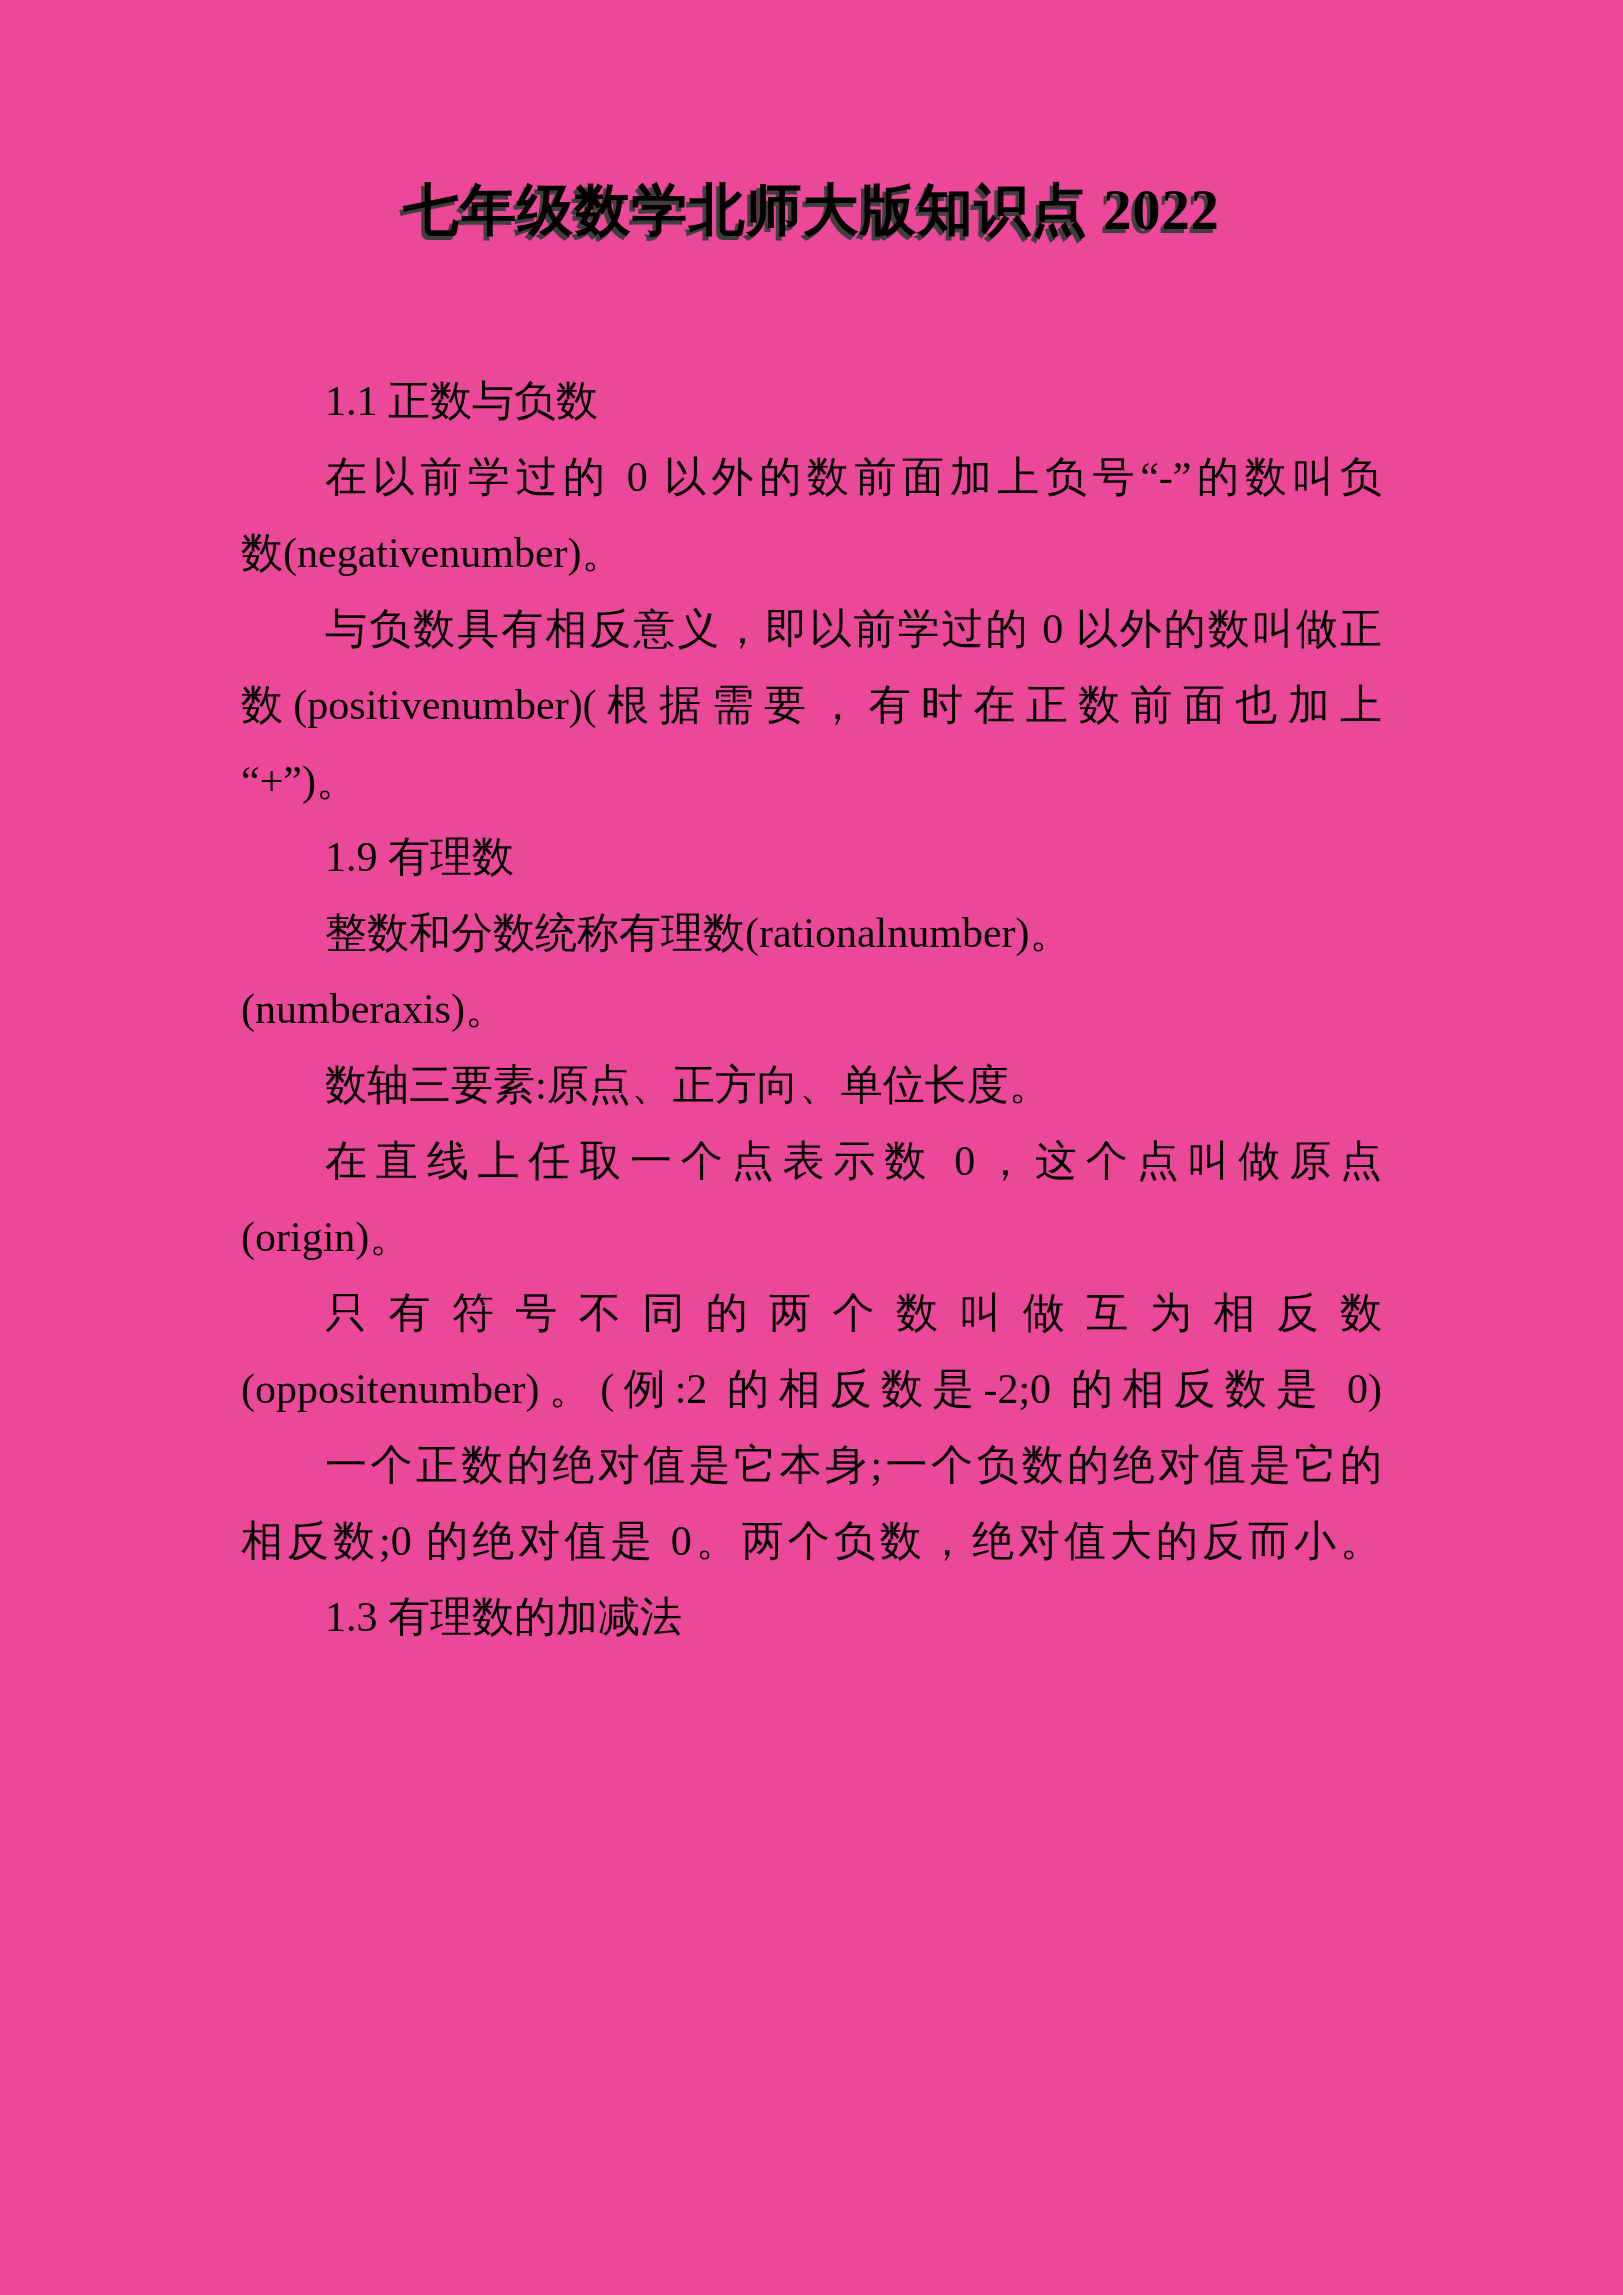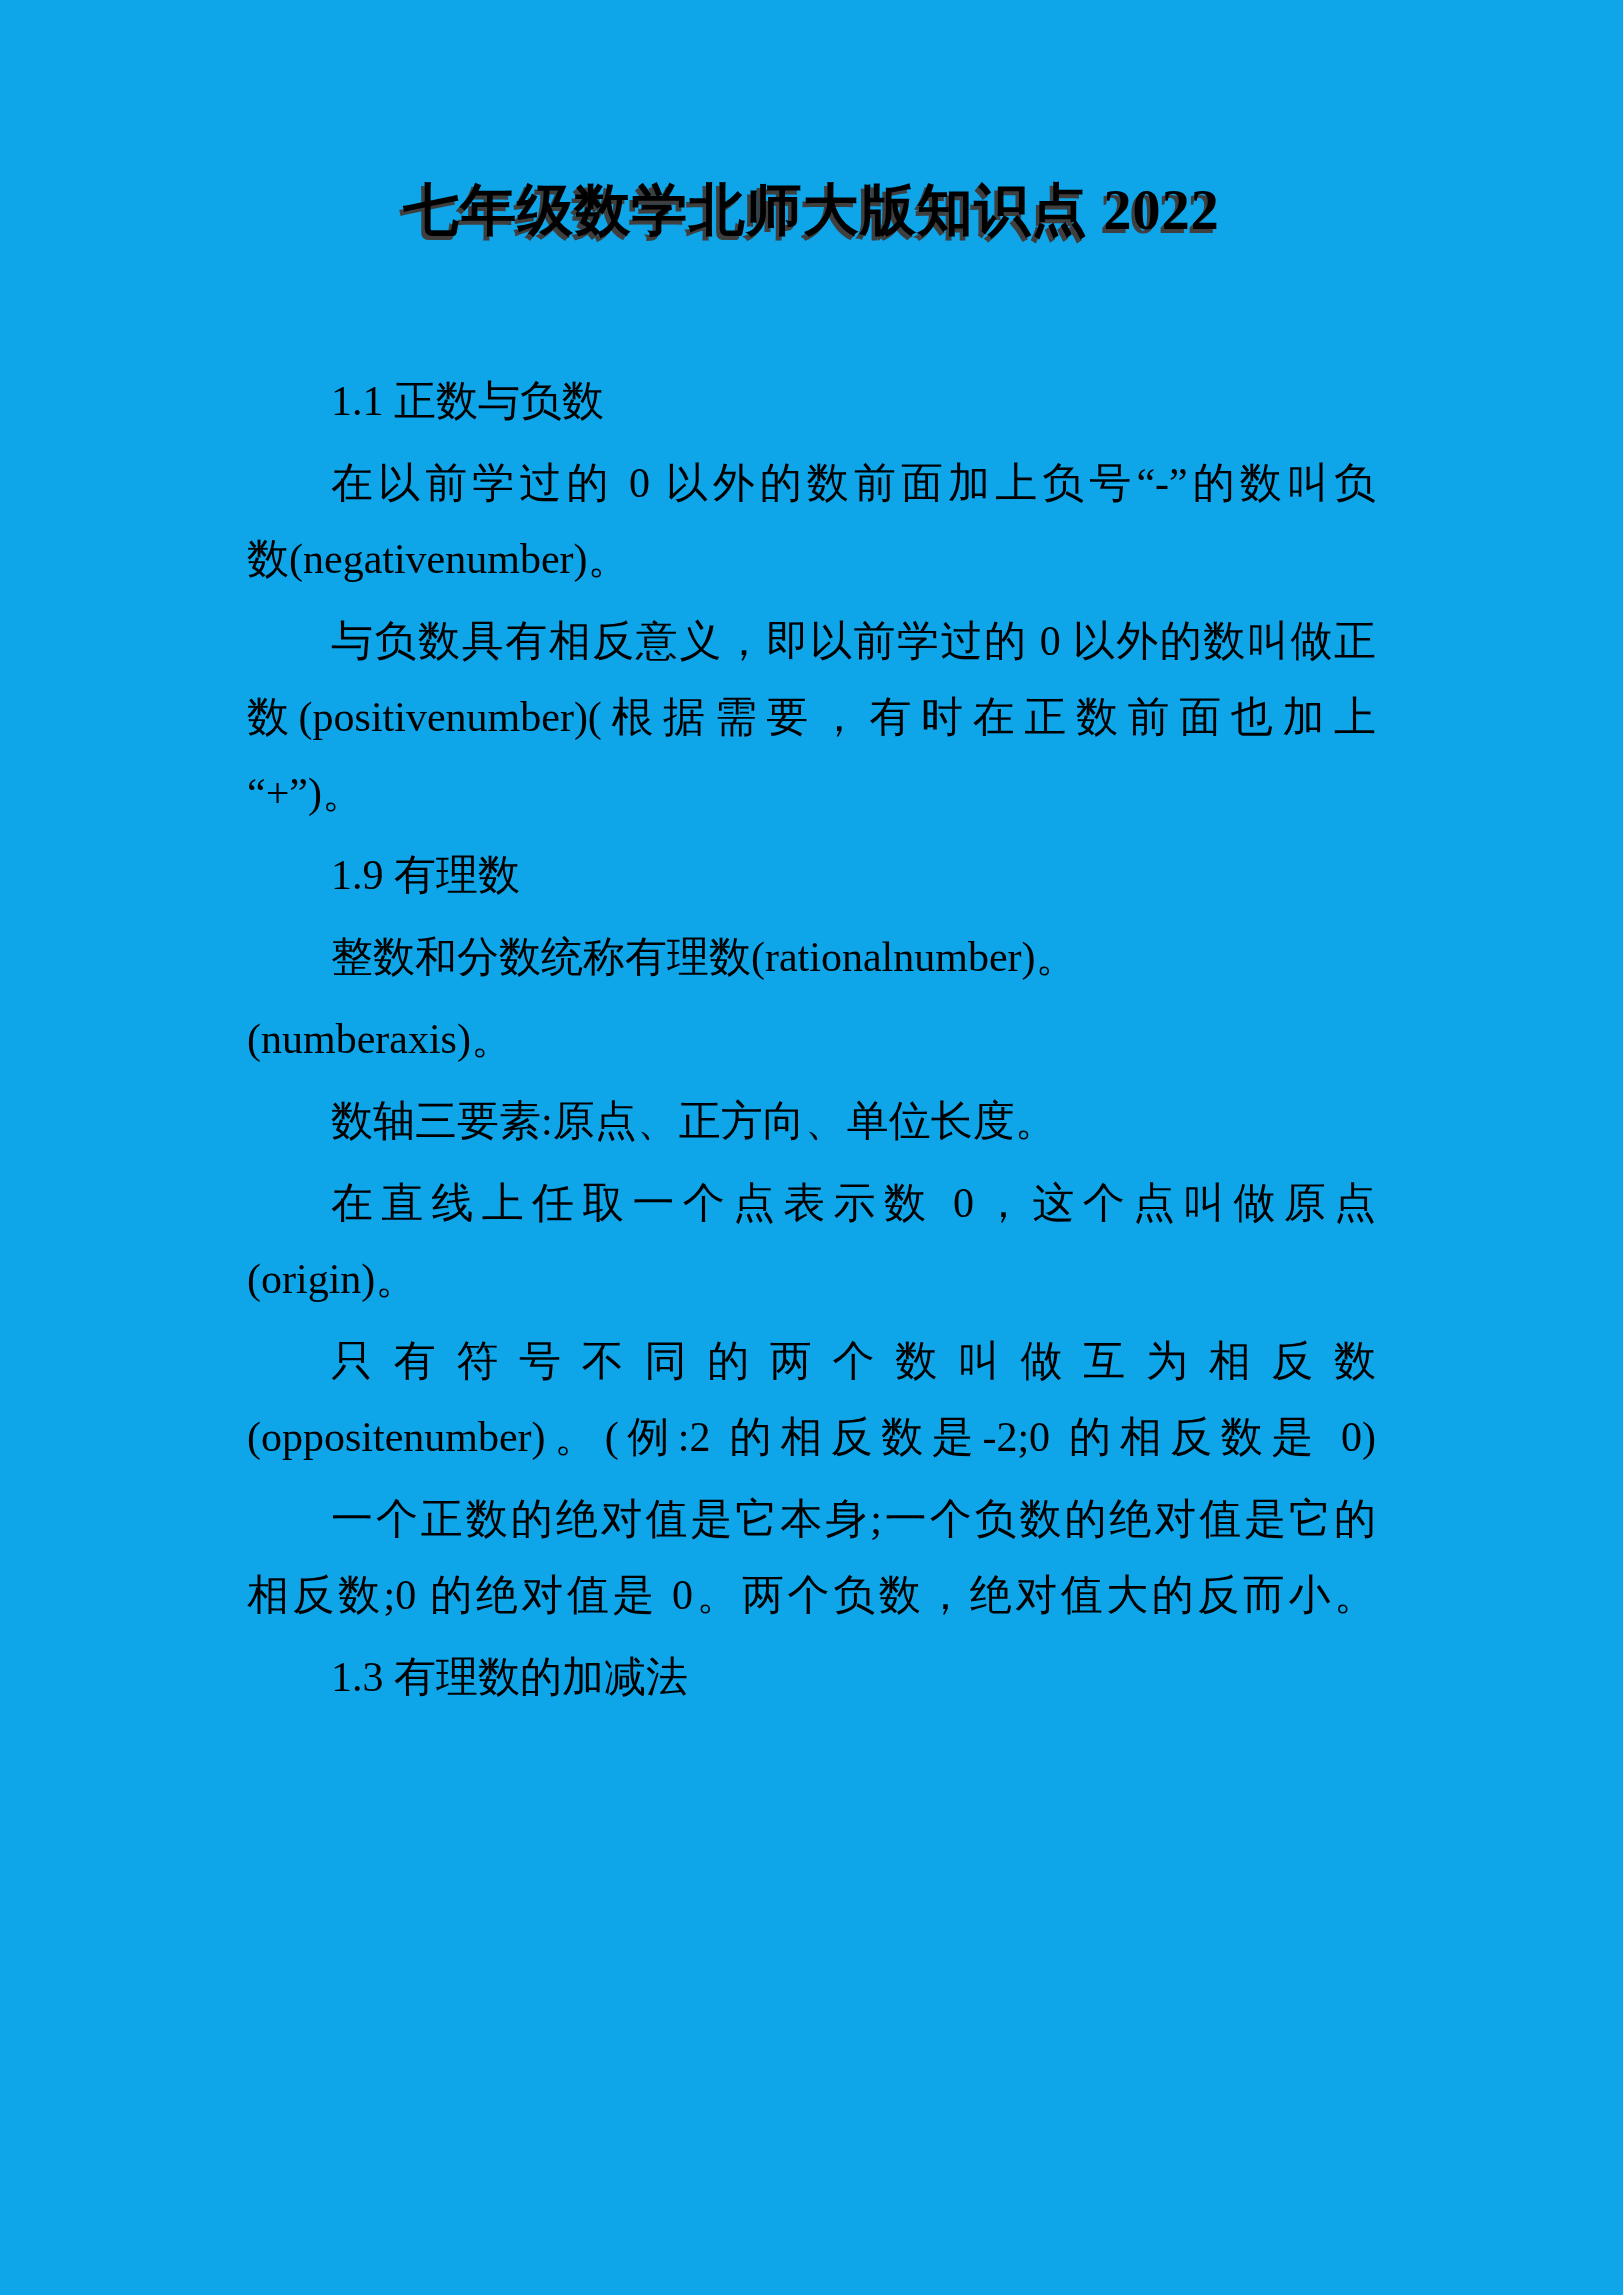--- a/index.html
+++ b/index.html
@@ -6,21 +6,21 @@
     margin: 0;
     padding: 0;
     background: #ffffff;
   }
   .page {
     position: relative;
     width: 1623px;
     height: 2295px;
     box-sizing: border-box;
     padding: 0 241px;
-    background: #0ea5e9;
+    background: #ec4899;
     color: #000000;
     overflow: hidden;
   }
   .doc-title {
     margin: 0;
     padding-top: 178px;
     font-family: "Liberation Serif", "DejaVu Serif", serif;
     font-size: 56px;
     font-weight: bold;
     line-height: 1.15;
@@ -30,21 +30,21 @@
     text-shadow: -3.4px 3.9px 0 #3f3f3f;
   }
   .doc-body {
     margin-top: 121px;
     font-family: "Liberation Serif", "DejaVu Serif", serif;
     font-size: 42px;
     line-height: 76px;
     color: #000000;
   }
   .para {
-    margin: 6px;
+    margin: 0;
   }
   .line {
     text-align: justify;
     text-justify: inter-character;
     white-space: normal;
   }
   .line.first {
     text-indent: 2em;
   }
   .line.just {

